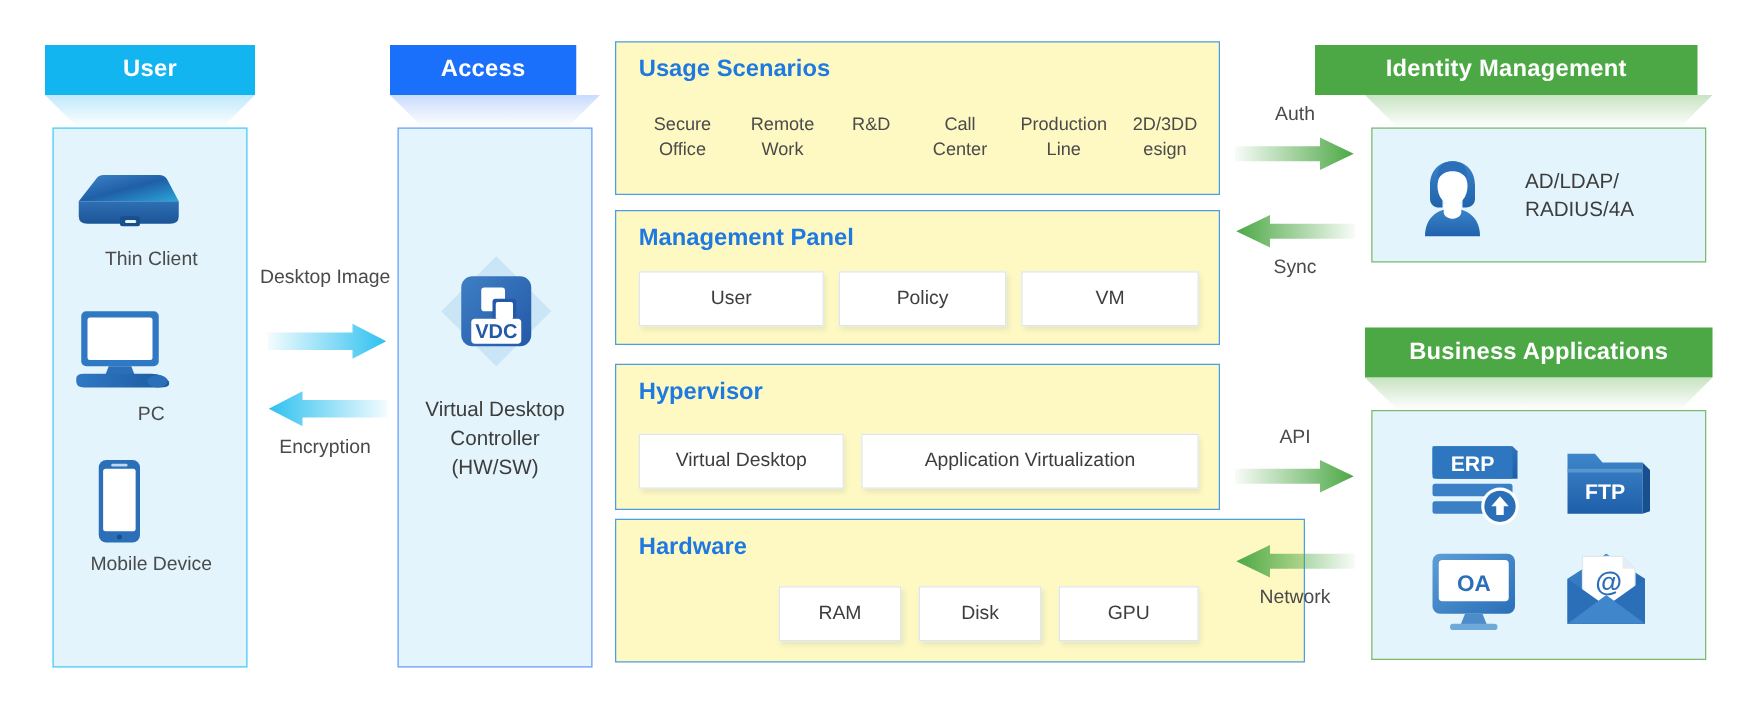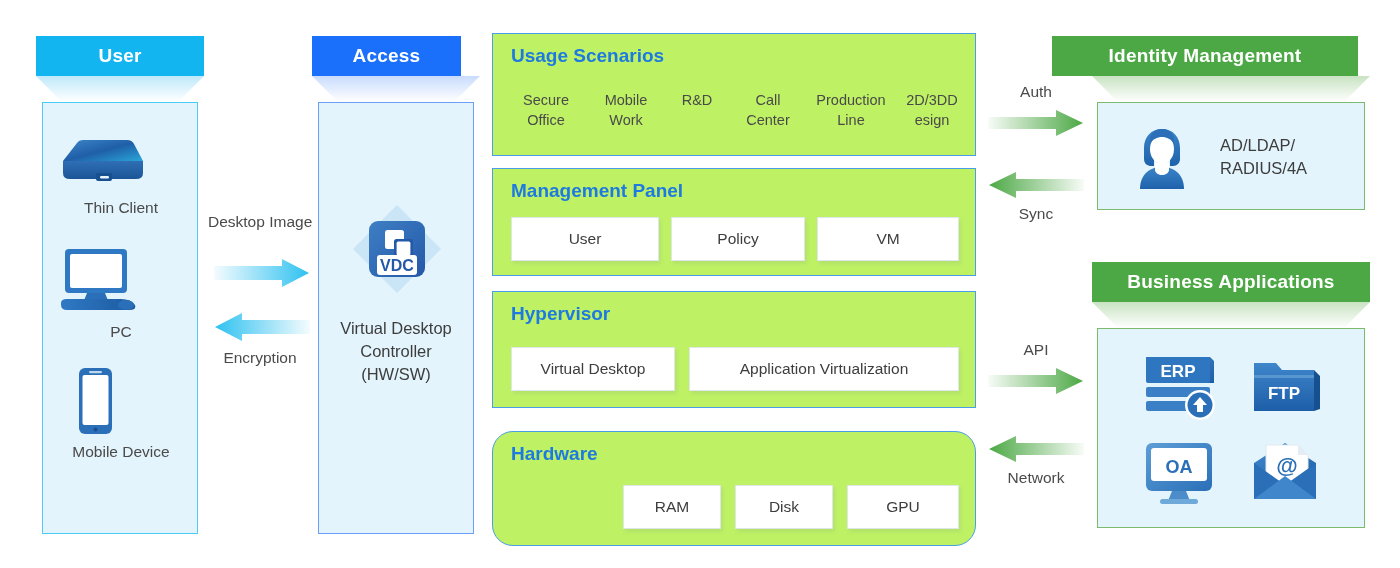--- a/index.html
+++ b/index.html
@@ -43,21 +43,21 @@
   }
 
   
   .flow-label{
     font-size:15.5px;color:#4a4a4a;text-align:center;white-space:nowrap;
     line-height:19px;
   }
 
   
   .panel{
-    background:#bef264;border:1.6px solid #4a9ee8;
+    background:#fef9c3;border:1.6px solid #4a9ee8;
   }
   .panel-title{
     font-size:19px;font-weight:bold;color:#1e7ae0;
     position:absolute;left:18px;top:11px;
   }
   .chip{
     position:absolute;background:#ffffff;border:1px solid #dfe6ea;
     box-shadow:2px 3px 4px rgba(120,140,150,.16);
     display:flex;align-items:center;justify-content:center;
     font-size:15.5px;color:#3d3d3d;white-space:nowrap;
@@ -201,21 +201,21 @@
 
   
   <div class="abs panel" style="left:492px;top:33px;width:484px;height:123px;">
     <div class="panel-title">Usage Scenarios</div>
 
     <div class="scenario" style="left:14px;top:56px;width:78px;">
       <div>Secure</div>
       <div>Office</div>
     </div>
     <div class="scenario" style="left:94px;top:56px;width:78px;">
-      <div>Mobile</div>
+      <div>Remote</div>
       <div>Work</div>
     </div>
     <div class="scenario" style="left:176px;top:56px;width:56px;">
       <div>R&amp;D</div>
       <div></div>
     </div>
     <div class="scenario" style="left:240px;top:56px;width:70px;">
       <div>Call</div>
       <div>Center</div>
     </div>
@@ -238,21 +238,21 @@
   </div>
 
   
   <div class="abs panel" style="left:492px;top:291px;width:484px;height:117px;">
     <div class="panel-title">Hypervisor</div>
     <div class="chip" style="left:18px;top:55px;width:162px;height:42px;">Virtual Desktop</div>
     <div class="chip" style="left:196px;top:55px;width:268px;height:42px;">Application Virtualization</div>
   </div>
 
   
-  <div class="abs panel" style="left:492px;top:431px;width:484px;height:115px;border-radius:21px;">
+  <div class="abs panel" style="left:492px;top:415px;width:552px;height:115px;">
     <div class="panel-title">Hardware</div>
     <div class="chip" style="left:130px;top:53px;width:96px;height:42px;">RAM</div>
     <div class="chip" style="left:242px;top:53px;width:96px;height:42px;">Disk</div>
     <div class="chip" style="left:354px;top:53px;width:110px;height:42px;">GPU</div>
   </div>
 
   
   <defs></defs>
   <div class="abs" style="left:984px;top:82px;width:104px;">
     <div class="flow-label">Auth</div>

